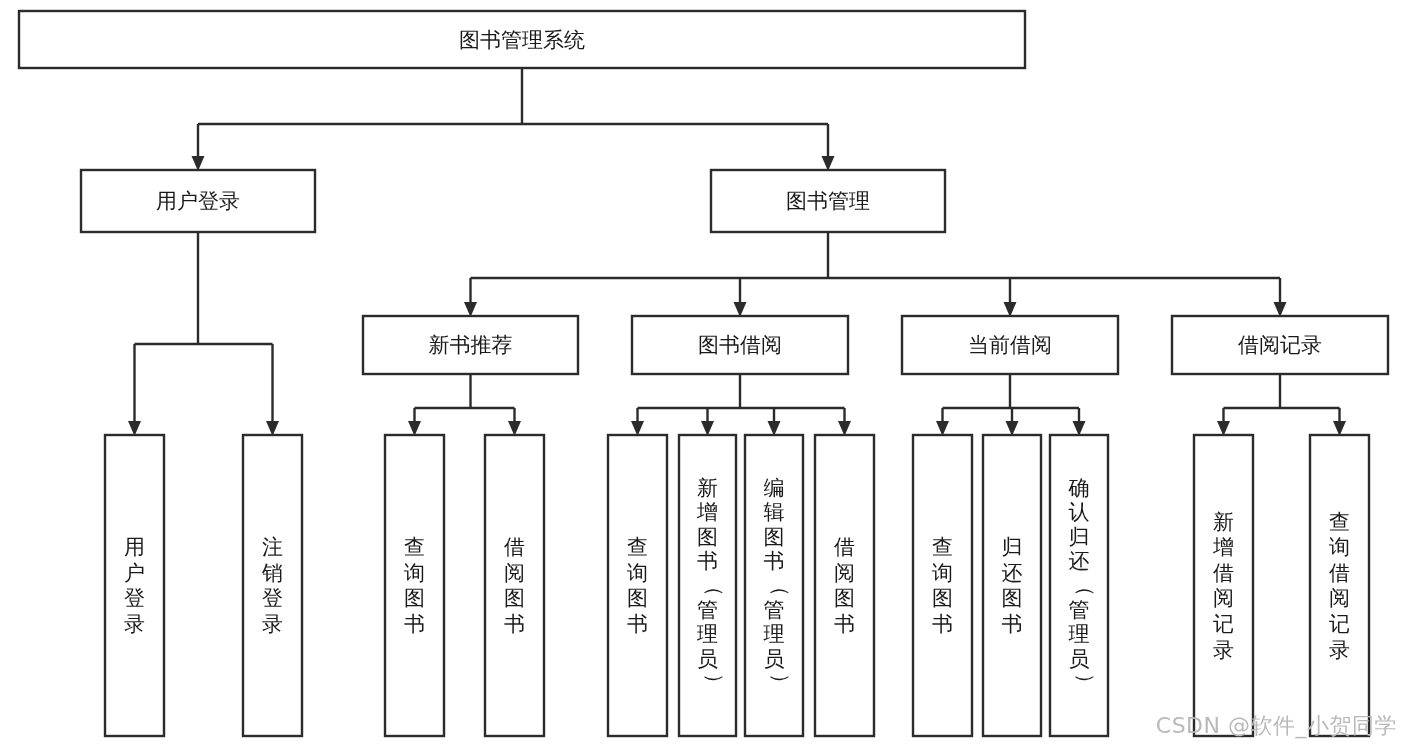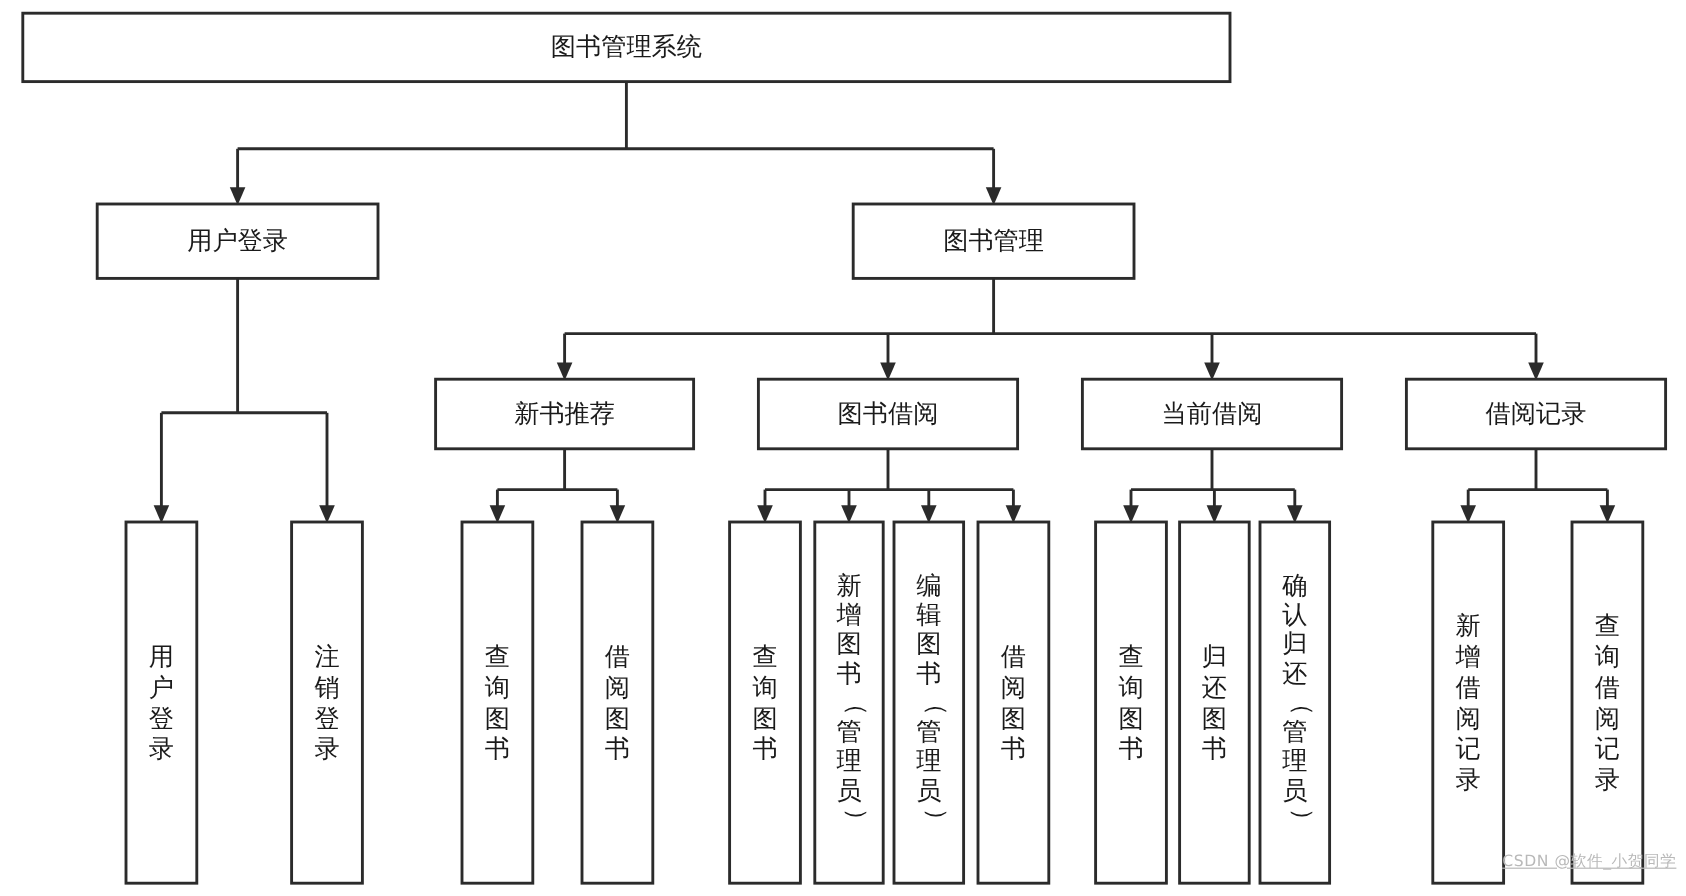--- a/index.html
+++ b/index.html
@@ -46,27 +46,26 @@
     stroke-linecap: butt;
     stroke-linejoin: miter;
   }
   .edge-arrow {
     fill: #2b2b2b;
     stroke: none;
   }
   .watermark {
     position: absolute;
     right: 8px;
-    bottom: 20px;
-    font-family: "DejaVu Sans", "Liberation Sans", sans-serif;
-    font-size: 13px;
+    bottom: 6px;
+    font-family: "DejaVu Sans", "Liberation Sans", sans-serif;
+    font-size: 22px;
     color: #b9b9b9;
     white-space: nowrap;
     letter-spacing: 0.5px;
-    text-decoration: underline;
   }
 </style>
 </head>
 <body>
 
 <div id="chart-root">
   <svg id="diagram-svg" width="1405" height="747" viewBox="0 0 1405 747" xmlns="http://www.w3.org/2000/svg">
       <g>
         <path class="edge-line" d="M 522 68 L 522 124"></path>
         <path class="edge-line" d="M 198 124 L 828 124"></path>

